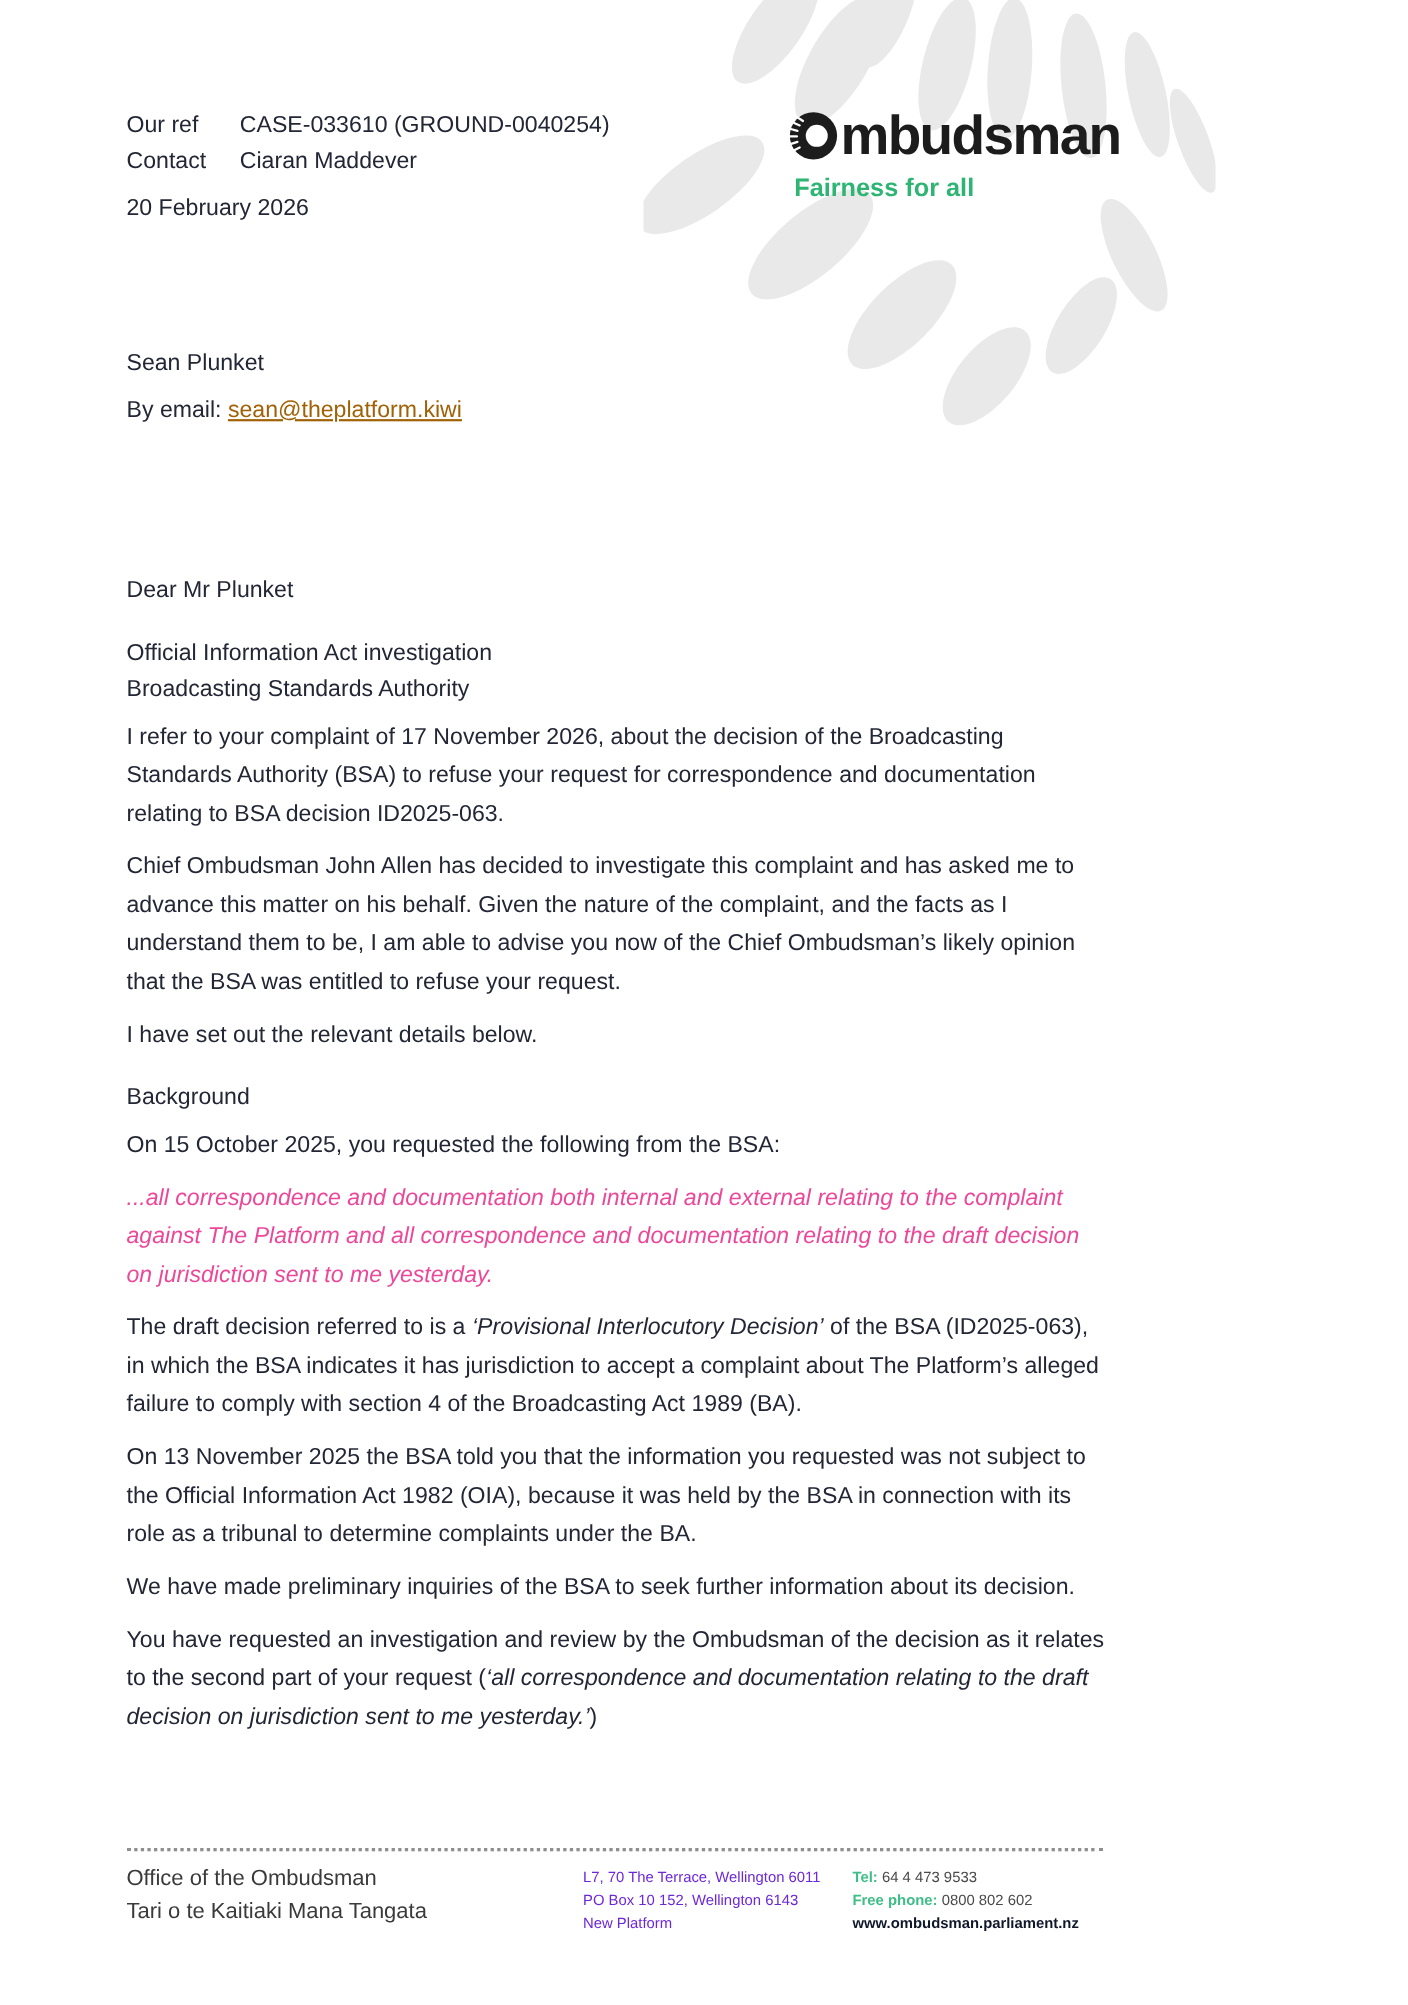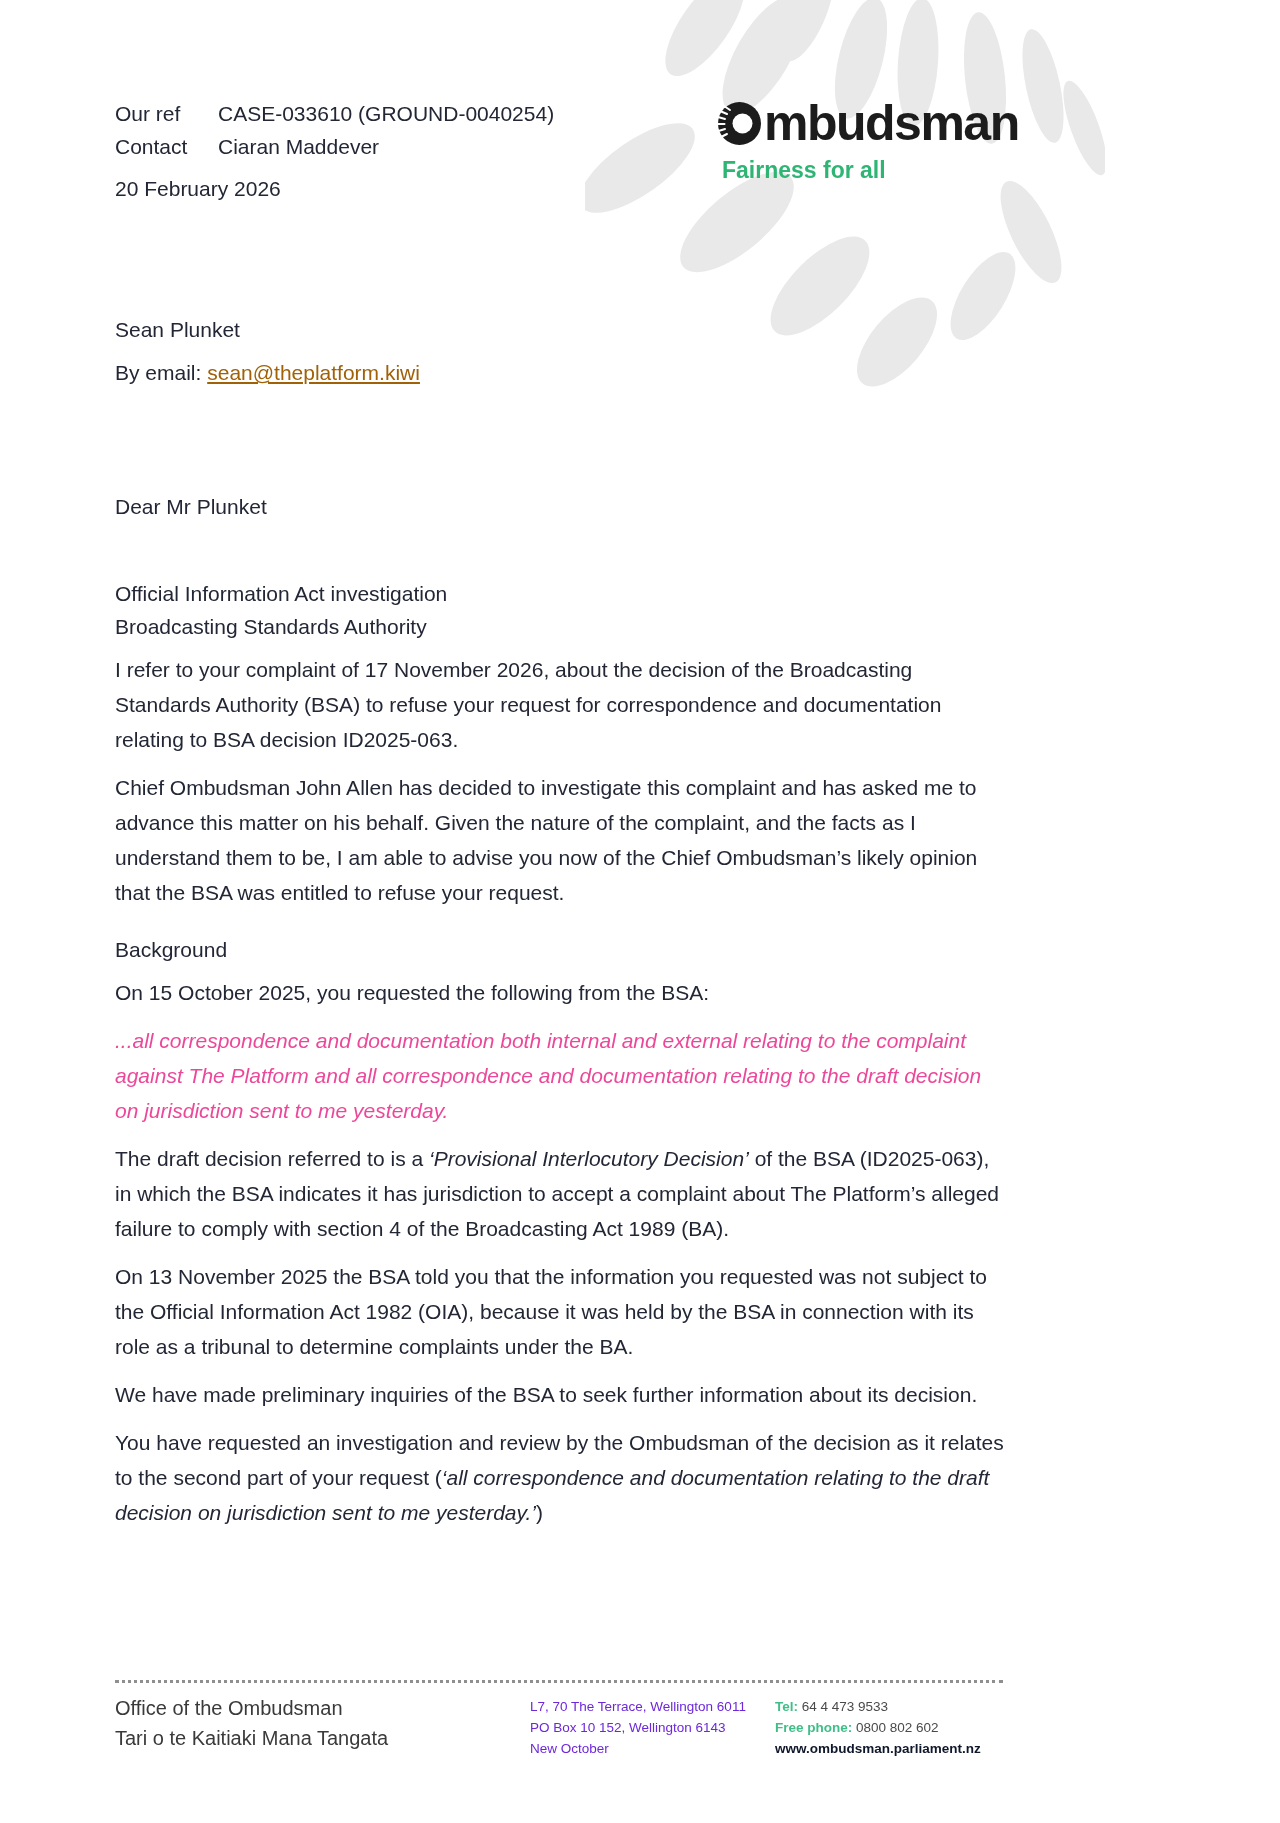--- a/index.html
+++ b/index.html
@@ -48,21 +48,21 @@
   }
   
   .content { position: absolute; left: 115px; top: 0; width: 890px; z-index: 1; }
   .refblock { position: absolute; top: 97px; left: 0; font-size: 21px; line-height: 33px; }
   .refrow { display: flex; }
   .reflabel { width: 103px; }
   .refdate { margin-top: 9px; }
   .recipient { position: absolute; top: 312px; left: 0; font-size: 21px; line-height: 35px; }
   .recipient .byemail { margin-top: 8px; }
   .email-link { text-decoration: underline; cursor: pointer; }
-  .salutation { position: absolute; top: 495px; left: 0; font-size: 21px; }
+  .salutation { position: absolute; top: 525px; left: 0; font-size: 21px; }
   .subject { position: absolute; top: 577px; left: 0; font-size: 21px; font-weight: normal; line-height: 33px; }
   .body { position: absolute; top: 652px; left: 0; width: 890px; font-size: 21px; line-height: 35px; }
   .body p { margin: 0 0 13px 0; }
   .body h3 { font-size: 21px; font-weight: normal; margin: 22px 0 8px 0; }
   .quote { font-style: italic; margin: 0 88px 13px 52px; color: #ec4899; }
   
   .footer {
     position: absolute;
     left: 115px;
     top: 1680px;
@@ -146,40 +146,41 @@
     <div class="salutation">Dear Mr Plunket</div>
 
     <div class="subject">
       <div>Official Information Act investigation</div>
       <div>Broadcasting Standards Authority</div>
     </div>
 
     <div class="body">
       <p>I refer to your complaint of 17 November 2026, about the decision of the Broadcasting Standards Authority (BSA) to refuse your request for correspondence and documentation relating to BSA decision ID2025-063.</p>
       <p>Chief Ombudsman John Allen has decided to investigate this complaint and has asked me to advance this matter on his behalf. Given the nature of the complaint, and the facts as I understand them to be, I am able to advise you now of the Chief Ombudsman’s likely opinion that the BSA was entitled to refuse your request.</p>
+      <p>I have set out the relevant details below.</p>
       <h3>Background</h3>
       <p>On 15 October 2025, you requested the following from the BSA:</p>
       <p class="quote">...all correspondence and documentation both internal and external relating to the complaint against The Platform and all correspondence and documentation relating to the draft decision on jurisdiction sent to me yesterday.</p>
       <p><span>The draft decision referred to is a </span><i>‘Provisional Interlocutory Decision’</i><span> of the BSA (ID2025-063), in which the BSA indicates it has jurisdiction to accept a complaint about The Platform’s alleged failure to comply with section 4 of the Broadcasting Act 1989 (BA).</span></p>
       <p>On 13 November 2025 the BSA told you that the information you requested was not subject to the Official Information Act 1982 (OIA), because it was held by the BSA in connection with its role as a tribunal to determine complaints under the BA.</p>
       <p>We have made preliminary inquiries of the BSA to seek further information about its decision.</p>
       <p><span>You have requested an investigation and review by the Ombudsman of the decision as it relates to the second part of your request (</span><i>‘all correspondence and documentation relating to the draft decision on jurisdiction sent to me yesterday.’</i><span>)</span></p>
     </div>
 
   </div>
 
   <div class="footer">
     <div class="footer-org">
       <div>Office of the Ombudsman</div>
       <div>Tari o te Kaitiaki Mana Tangata</div>
     </div>
     <div class="footer-address">
       <div>L7, 70 The Terrace, Wellington 6011</div>
       <div>PO Box 10 152, Wellington 6143</div>
-      <div>New October</div>
+      <div>New Platform</div>
     </div>
     <div class="footer-contact">
       <div>
         <span class="green-label" style="color:#3fbe87">Tel:</span>
         <span>64 4 473 9533</span>
       </div>
       <div>
         <span class="green-label" style="color:#3fbe87">Free phone:</span>
         <span>0800 802 602</span>
       </div>

